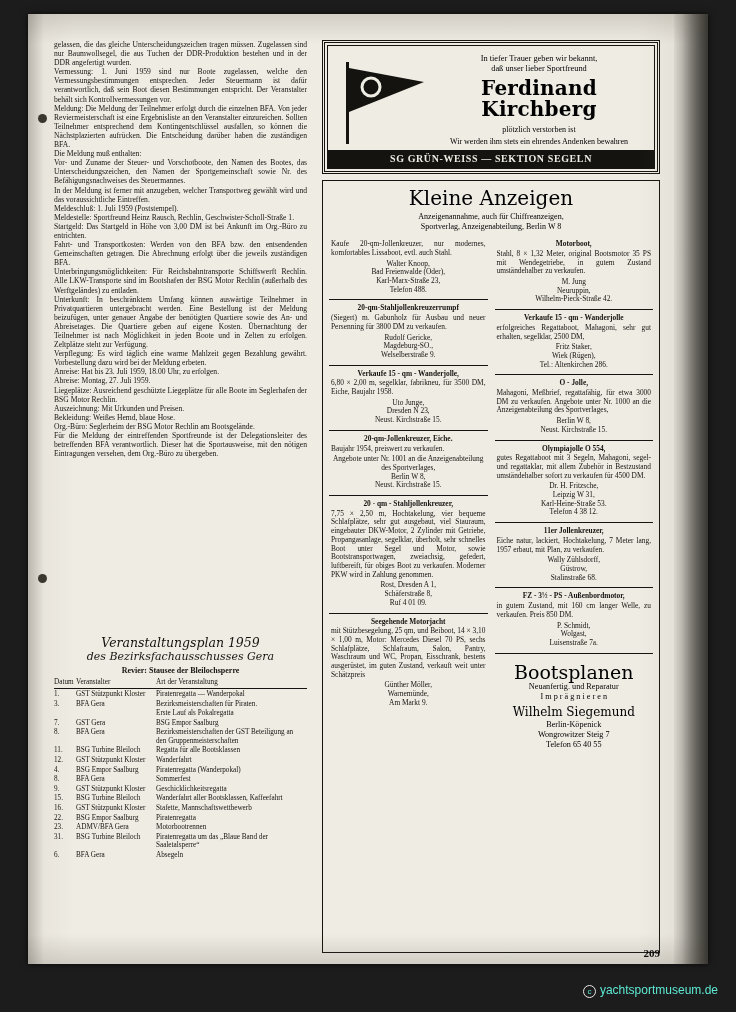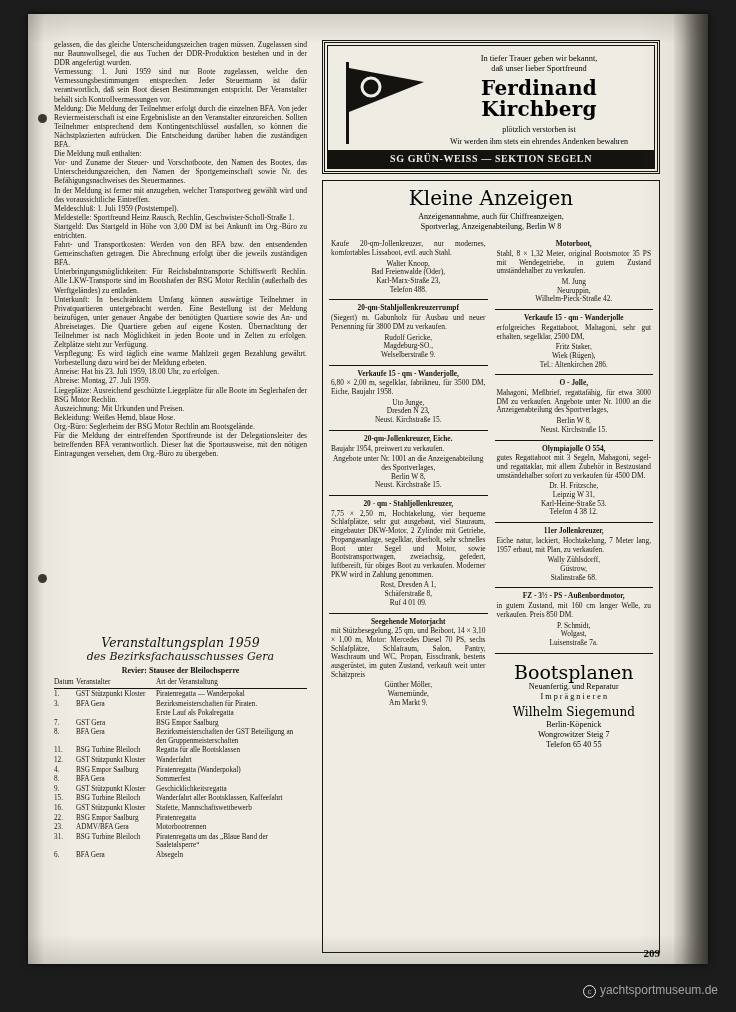--- a/index.html
+++ b/index.html
@@ -98,21 +98,21 @@
   .vp-h2{font-family:"DejaVu Serif",serif;font-style:italic;font-size:11px;text-align:center;line-height:13px;margin-bottom:3px;}
   .vp-rev{text-align:center;font-weight:bold;font-size:8px;margin-bottom:3px;}
   table.vp{border-collapse:collapse;width:100%;font-size:7.2px;line-height:8.4px;}
   table.vp th{font-weight:normal;font-size:7.2px;text-align:left;padding:0 2px 2px 0;border-bottom:1px solid #15130f;}
   table.vp td{vertical-align:top;padding:.6px 2px .6px 0;}
   td.c1{width:20px;white-space:nowrap;}
   td.c2{width:78px;}
   .pageno{position:absolute;right:0;bottom:-6px;font-weight:bold;font-size:11px;}
   
   #wm{
-    position:absolute;right:18px;bottom:14px;color:#a3a3a3;font-size:12px;
+    position:absolute;right:18px;bottom:14px;color:#5eead4;font-size:12px;
     font-family:"Liberation Sans",sans-serif;z-index:60;
   }
   #wm .c{display:inline-block;border:1px solid #e8e8e8;border-radius:50%;width:11px;height:11px;line-height:11px;text-align:center;font-size:8px;margin-right:4px;}
   
   .punch{position:absolute;left:10px;width:9px;height:9px;border-radius:50%;background:#3a372f;z-index:41;}
 </style>
 </head>
 <body>
 
 <div id="sheet">

